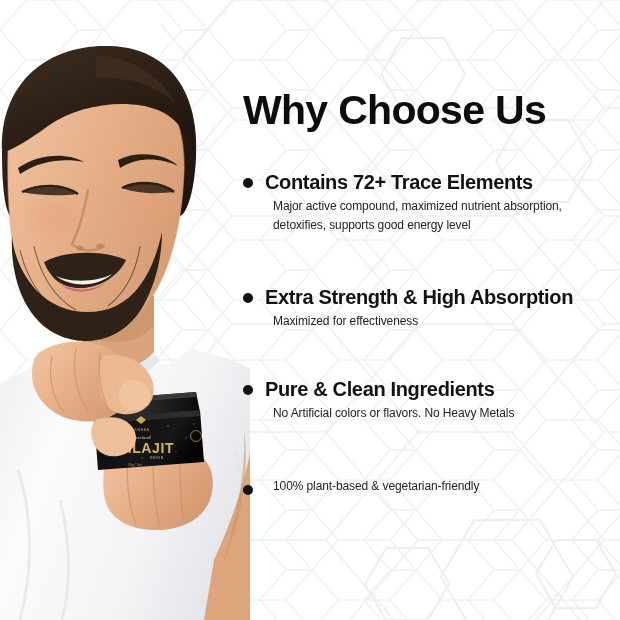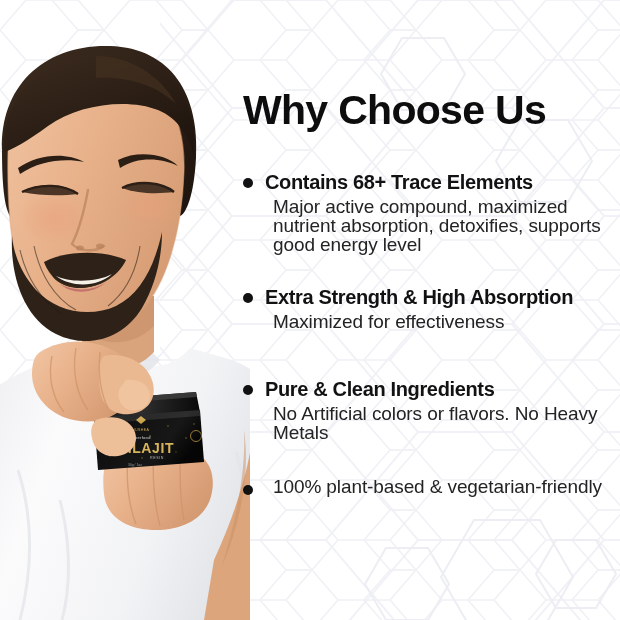--- a/index.html
+++ b/index.html
@@ -29,21 +29,21 @@
   .bullet-row{position:absolute;left:0;width:348px;}
   .dot{
     position:absolute;left:0;top:8px;width:10px;height:10px;
     border-radius:50%;background:#111111;
   }
   .b-head{
     margin:0 0 2px 22px;font-size:20px;line-height:25px;font-weight:bold;
     letter-spacing:-0.35px;color:#121212;
   }
   .b-sub{
-    margin:0 0 0 30px;font-size:19px;line-height:19px;font-weight:normal;
+    margin:0 0 0 30px;font-size:12px;line-height:19px;font-weight:normal;
     letter-spacing:-0.1px;color:#232323;
   }
   .b-sub.wide{width:330px;}
   .b-sub.xwide{width:350px;}
 
   #row-0{top:170px;}
   #row-1{top:285px;}
   #row-2{top:377px;}
   #row-3{top:477px;}
 </style>
@@ -250,21 +250,21 @@
     <path d="M96 420 C112 414 128 418 134 430 C140 442 132 454 118 456
              C104 458 94 450 92 438 C90 430 92 424 96 420 Z" fill="#eec09a"></path>
   </svg>
 
   <div id="content">
 
     <div id="page-title">Why Choose Us</div>
 
     <div class="bullet-row" id="row-0">
       <span class="dot"></span>
-      <p class="b-head">Contains 68+ Trace Elements</p>
+      <p class="b-head">Contains 72+ Trace Elements</p>
       <p class="b-sub wide">Major active compound, maximized nutrient absorption, detoxifies, supports good energy level</p>
     </div>
 
     <div class="bullet-row" id="row-2">
       <span class="dot"></span>
       <p class="b-head">Pure &amp; Clean Ingredients</p>
       <p class="b-sub wide">No Artificial colors or flavors. No Heavy Metals</p>
     </div>
 
     <div class="bullet-row" id="row-1">

